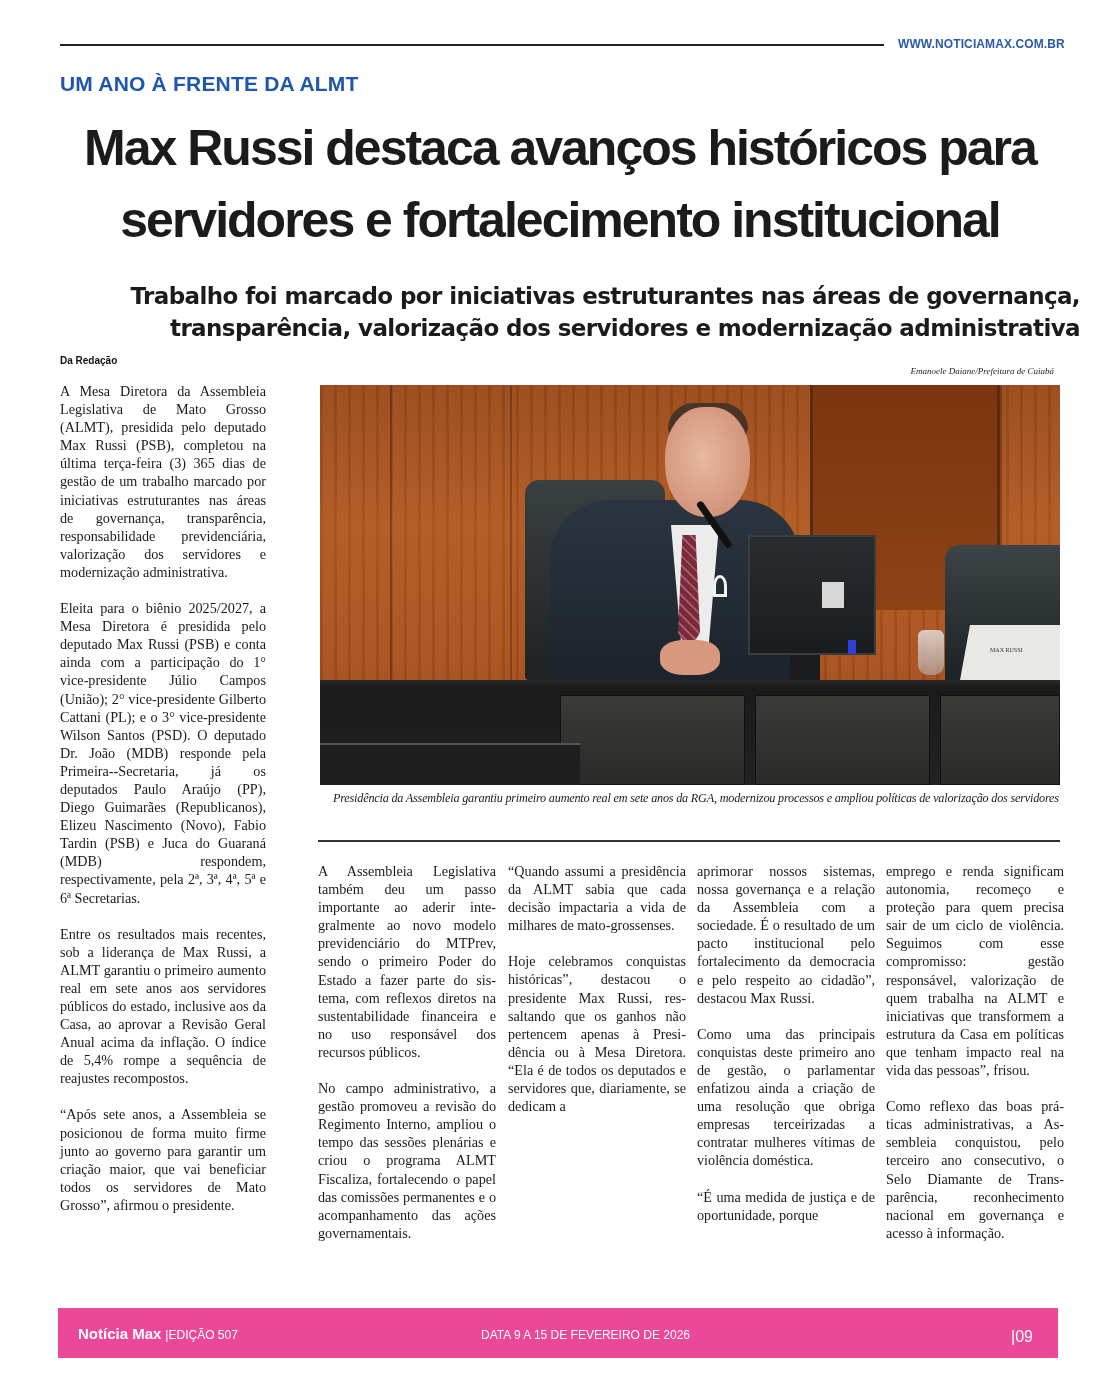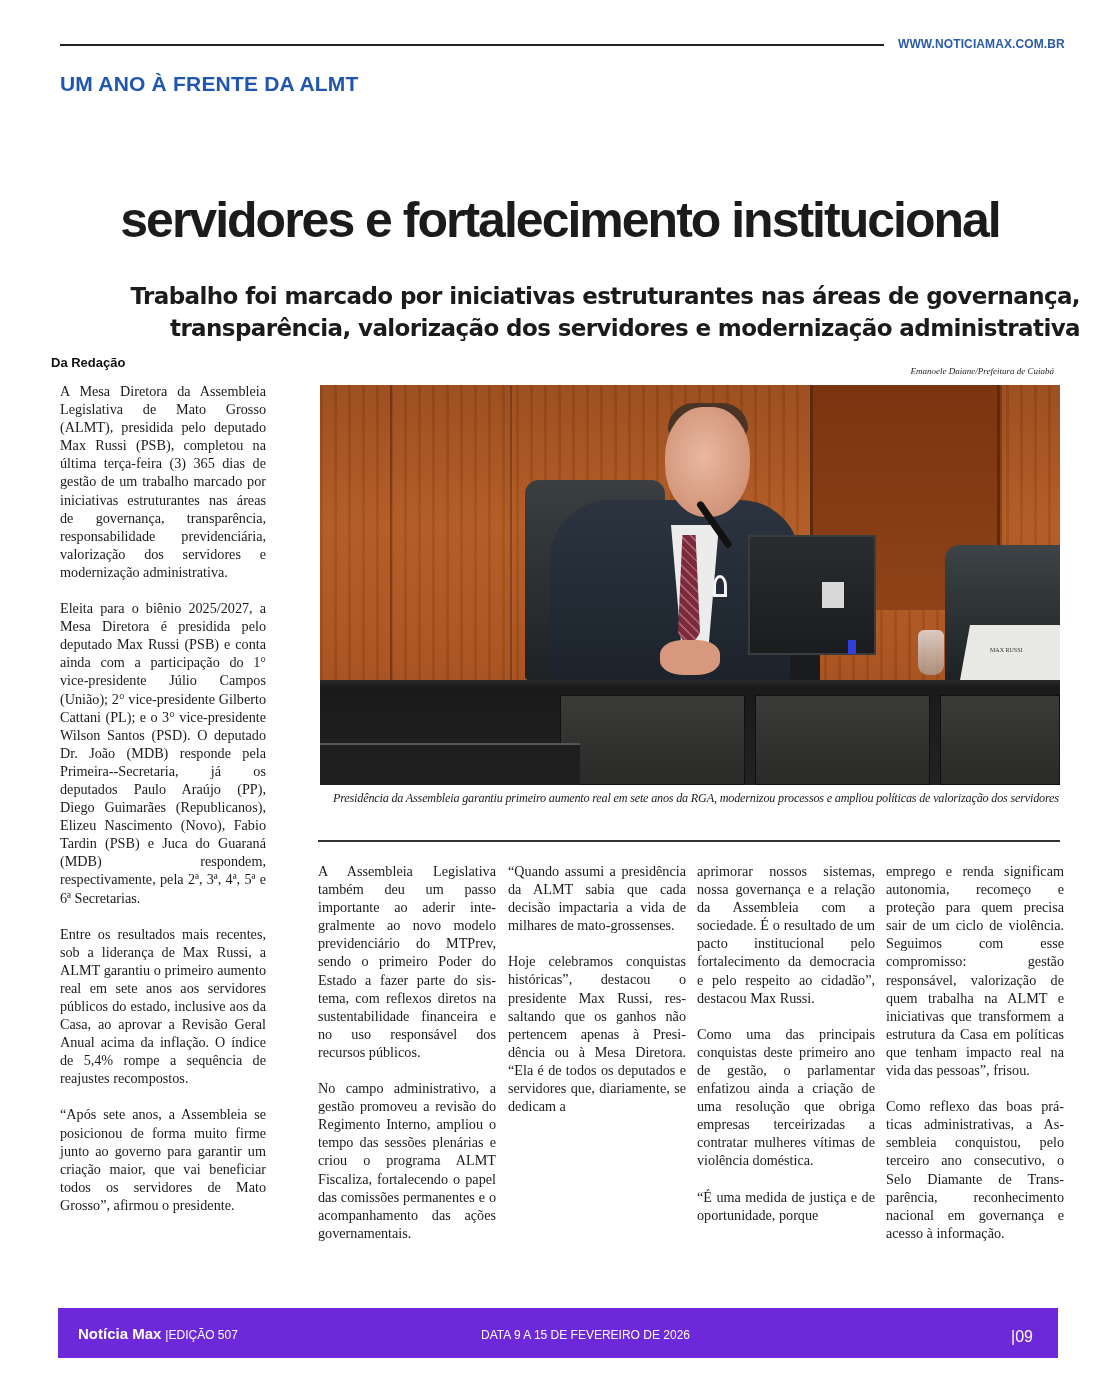--- a/index.html
+++ b/index.html
@@ -8,21 +8,21 @@
 
   .top-rule { position: absolute; left: 60px; top: 44px; width: 824px; height: 2px; background: #222; }
   .site-url { position: absolute; left: 898px; top: 37px; font-family: "Liberation Sans", sans-serif; font-size: 12px; font-weight: bold; color: #2a5aa8; letter-spacing: 0.1px; }
 
   .kicker { position: absolute; left: 60px; top: 72px; font-family: "Liberation Sans", sans-serif; font-size: 21px; font-weight: bold; color: #1e56b0; letter-spacing: 0.2px; }
 
   .headline { position: absolute; left: 40px; top: 112px; width: 1040px; text-align: center; font-family: "Liberation Sans", sans-serif; font-weight: bold; font-size: 50px; line-height: 72px; color: #1b1b1b; letter-spacing: -2px; }
 
   .subhead { position: absolute; left: 40px; top: 280px; width: 1040px; text-align: right; font-family: "DejaVu Sans", sans-serif; font-size: 23px; line-height: 32px; color: #1b1b1b; letter-spacing: -0.6px; }
 
-  .byline { position: absolute; left: 51px; top: 355px; font-family: "Liberation Sans", sans-serif; font-size: 13px; font-weight: bold; color: #111; text-align: right; }
+  .byline { position: absolute; left: 60px; top: 355px; font-family: "Liberation Sans", sans-serif; font-size: 10px; font-weight: bold; color: #111; text-align: right; }
   .photo-credit { position: absolute; right: 46px; top: 366px; font-family: "Liberation Serif", serif; font-style: italic; font-size: 9px; color: #222; }
 
   .col { position: absolute; font-family: "Liberation Serif", serif; font-size: 14.2px; line-height: 18.1px; color: #1a1a1a; text-align: justify; hyphens: manual; }
   .col p { margin-bottom: 18px; }
   .col p:last-child { margin-bottom: 0; }
   .col-left { left: 60px; top: 382px; width: 206px; }
   .col-a { left: 318px; top: 862px; width: 178px; }
   .col-b { left: 508px; top: 862px; width: 178px; }
   .col-c { left: 697px; top: 862px; width: 178px; }
   .col-d { left: 886px; top: 862px; width: 178px; }
@@ -50,36 +50,36 @@
   .photo .glass { position: absolute; left: 598px; top: 245px; width: 26px; height: 45px; background: linear-gradient(180deg,rgba(230,230,230,0.8),rgba(180,180,180,0.6)); border-radius: 6px 6px 10px 10px; }
   .photo .nameplate { position: absolute; left: 640px; top: 240px; width: 100px; height: 55px; background: #e8e8e4; clip-path: polygon(10% 0,100% 0,100% 100%,0 100%); }
   .photo .nameplate span { position: absolute; left: 30px; top: 22px; font-size: 6px; color: #333; font-family: "Liberation Serif", serif; }
   .photo .desk { position: absolute; left: 0; top: 295px; width: 100%; height: 105px; background: linear-gradient(180deg,#2a2a2a 0,#1a1a1a 8px,#222 100%); }
   .photo .desk-panel { position: absolute; top: 310px; height: 90px; background: linear-gradient(180deg,#3a3a38,#2a2a28); border: 1px solid #111; }
   .photo .front-ledge { position: absolute; left: 0; top: 358px; width: 260px; height: 42px; background: #1e1e1e; border-top: 2px solid #555; }
 
   .caption { position: absolute; left: 318px; top: 790px; width: 745px; font-family: "Liberation Serif", serif; font-style: italic; font-size: 12.2px; line-height: 16px; color: #1a1a1a; letter-spacing: -0.2px; margin-left: 15px; }
   .caption-rule { position: absolute; left: 318px; top: 840px; width: 742px; height: 2px; background: #333; }
 
-  .footer { position: absolute; left: 58px; top: 1308px; width: 1000px; height: 50px; background: #6d28d9; }
+  .footer { position: absolute; left: 58px; top: 1308px; width: 1000px; height: 50px; background: #ec4899; }
   .footer .brand { position: absolute; left: 20px; top: 17px; font-family: "Liberation Sans", sans-serif; font-size: 15px; font-weight: bold; color: #ffffff; }
   .footer .edition { font-family: "Liberation Sans", sans-serif; font-size: 12px; font-weight: normal; color: #ffffff; margin-left: 4px; }
   .footer .date { position: absolute; left: 423px; top: 20px; font-family: "Liberation Sans", sans-serif; font-size: 12px; color: #ffffff; }
   .footer .page { position: absolute; left: 953px; top: 20px; font-family: "Liberation Sans", sans-serif; font-size: 16px; color: #ffffff; }
 </style>
 </head>
 <body>
 
 <div class="top-rule"></div>
 <div class="site-url">WWW.NOTICIAMAX.COM.BR</div>
 
 <div class="kicker">UM ANO À FRENTE DA ALMT</div>
 
 <h1 class="headline">
-  <br>
+  <span>Max Russi destaca avanços históricos para</span><br>
   <span>servidores e fortalecimento institucional</span>
 </h1>
 
 <h2 class="subhead">
   <span>Trabalho foi marcado por iniciativas estruturantes nas áreas de governança,</span><br>
   <span>transparência, valorização dos servidores e modernização administrativa</span>
 </h2>
 
 <div class="byline">Da Redação</div>
 <div class="photo-credit">Emanoele Daiane/Prefeitura de Cuiabá</div>

